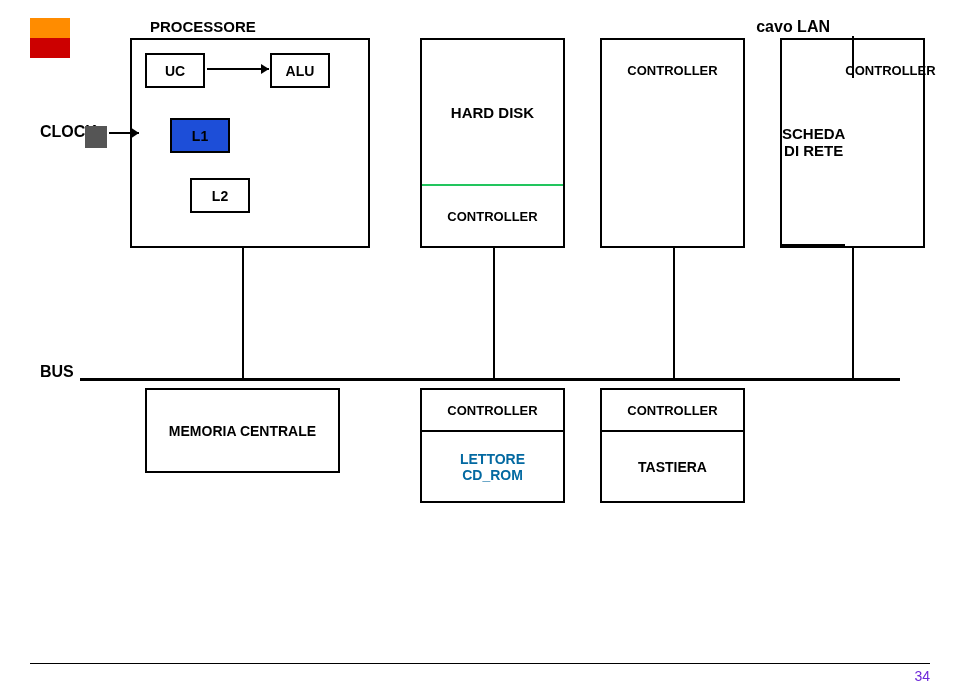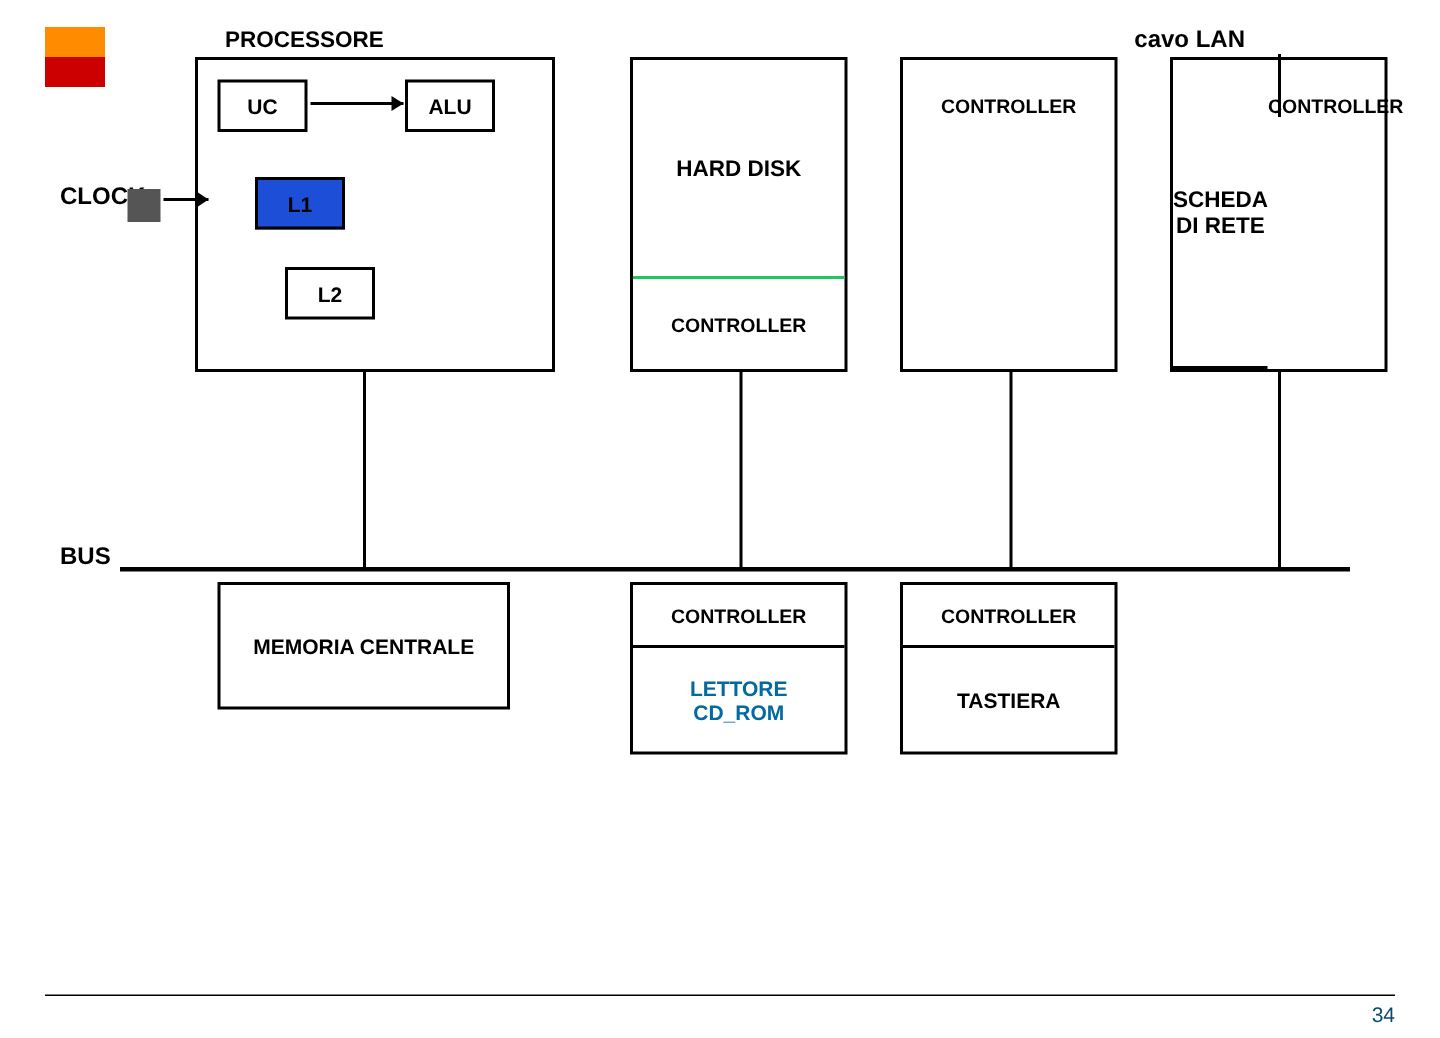--- a/index.html
+++ b/index.html
@@ -395,21 +395,21 @@
       text-align: center;
       font-size: 13px;
       color: #555;
     }
 
     .page-number {
       position: absolute;
       bottom: 8px;
       right: 30px;
       font-size: 14px;
-      color: #0c4a6e;
+      color: #6d28d9;
     }
 
     
     .bottom-line {
       position: absolute;
       bottom: 28px;
       left: 30px;
       right: 30px;
       height: 1px;
       background: #000;

